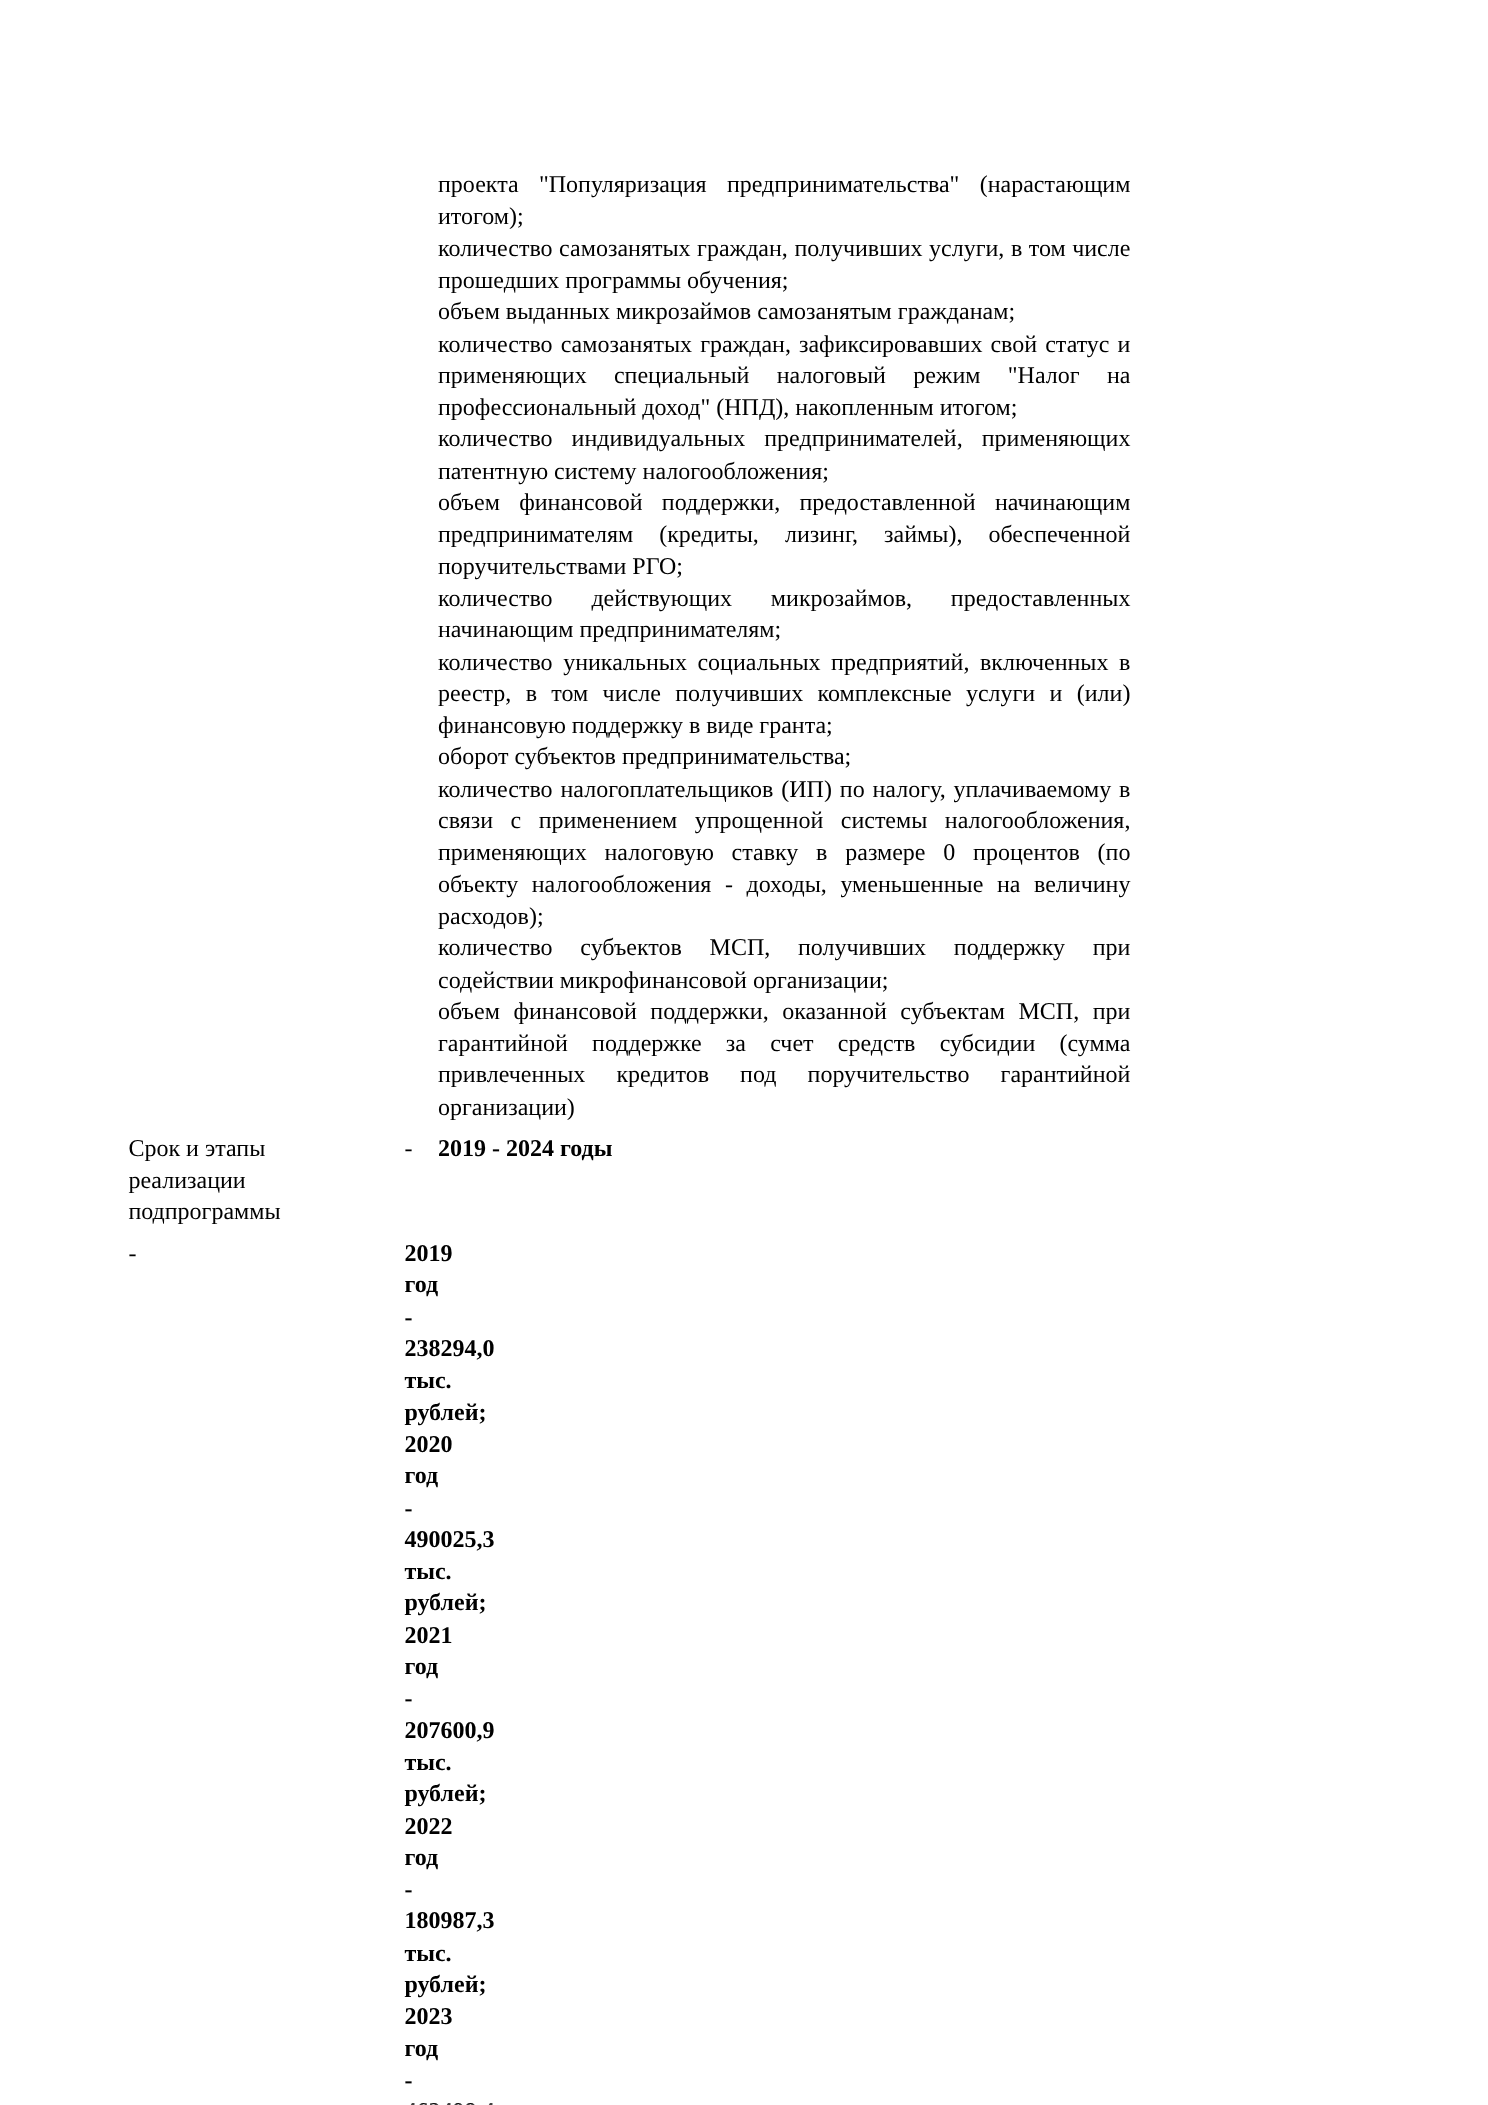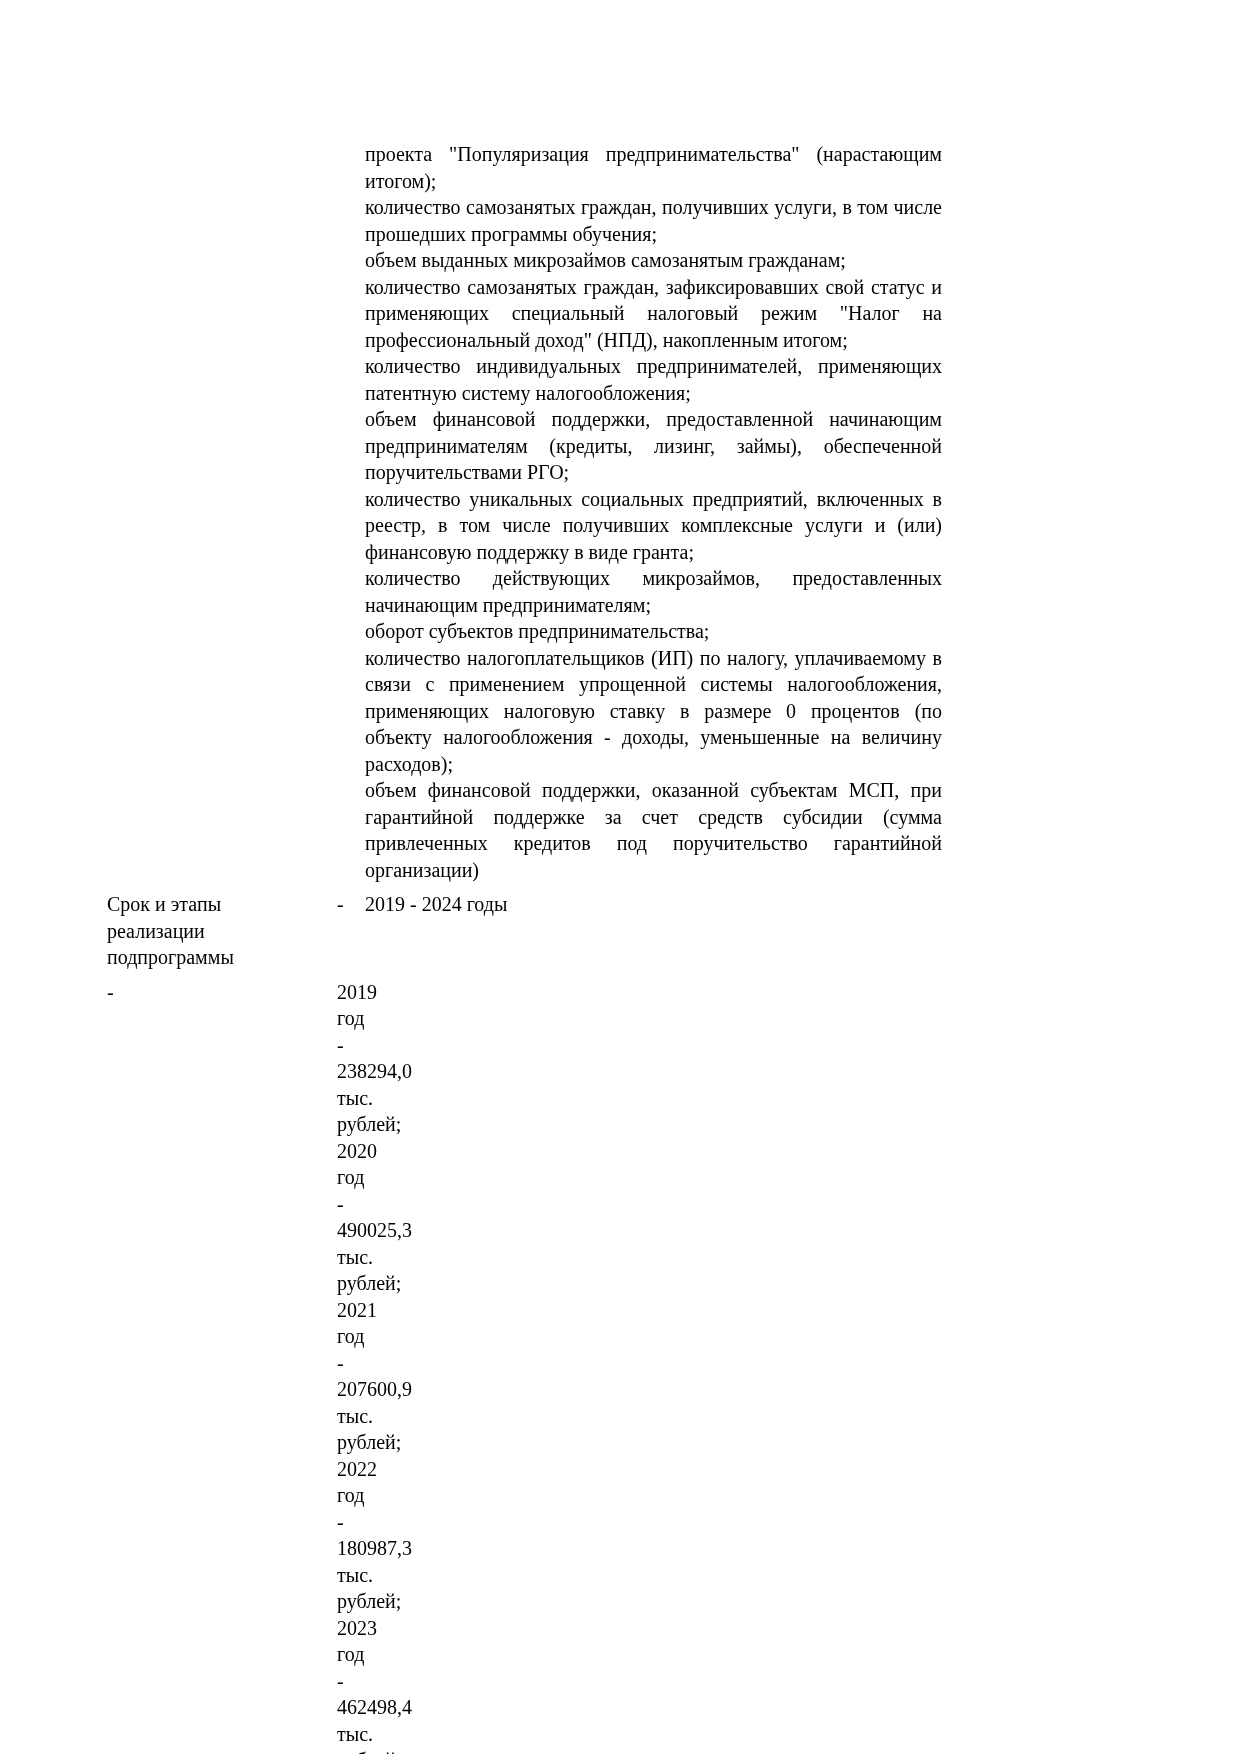--- a/index.html
+++ b/index.html
@@ -39,41 +39,43 @@
   }
   .dash {
     text-align: left;
   }
   .value p {
     margin: 0;
     text-align: justify;
   }
   .value p.left {
     text-align: left;
+    font-weight: bold;
   }
 </style>
 </head>
 <body>
 
 <div class="page">
 
   <section class="row">
     <div class="cell label"></div>
     <div class="cell dash"></div>
     <div class="cell value">
       <p>проекта "Популяризация предпринимательства" (нарастающим итогом);</p>
       <p>количество самозанятых граждан, получивших услуги, в том числе прошедших программы обучения;</p>
       <p>объем выданных микрозаймов самозанятым гражданам;</p>
       <p>количество самозанятых граждан, зафиксировавших свой статус и применяющих специальный налоговый режим "Налог на профессиональный доход" (НПД), накопленным итогом;</p>
       <p>количество индивидуальных предпринимателей, применяющих патентную систему налогообложения;</p>
       <p>объем финансовой поддержки, предоставленной начинающим предпринимателям (кредиты, лизинг, займы), обеспеченной поручительствами РГО;</p>
+      <p>количество действующих микрозаймов, предоставленных начинающим предпринимателям;</p>
       <p>количество уникальных социальных предприятий, включенных в реестр, в том числе получивших комплексные услуги и (или) финансовую поддержку в виде гранта;</p>
-      <p>количество действующих микрозаймов, предоставленных начинающим предпринимателям;</p>
       <p>оборот субъектов предпринимательства;</p>
       <p>количество налогоплательщиков (ИП) по налогу, уплачиваемому в связи с применением упрощенной системы налогообложения, применяющих налоговую ставку в размере 0 процентов (по объекту налогообложения - доходы, уменьшенные на величину расходов);</p>
+      <p>количество субъектов МСП, получивших поддержку при содействии микрофинансовой организации;</p>
       <p>объем финансовой поддержки, оказанной субъектам МСП, при гарантийной поддержке за счет средств субсидии (сумма привлеченных кредитов под поручительство гарантийной организации)</p>
     </div>
   </section>
 
   <section class="row">
     <div class="cell label">Срок и этапы реализации подпрограммы</div>
     <div class="cell dash">-</div>
     <div class="cell value">
       <p class="left">2019 - 2024 годы</p>
     </div>

